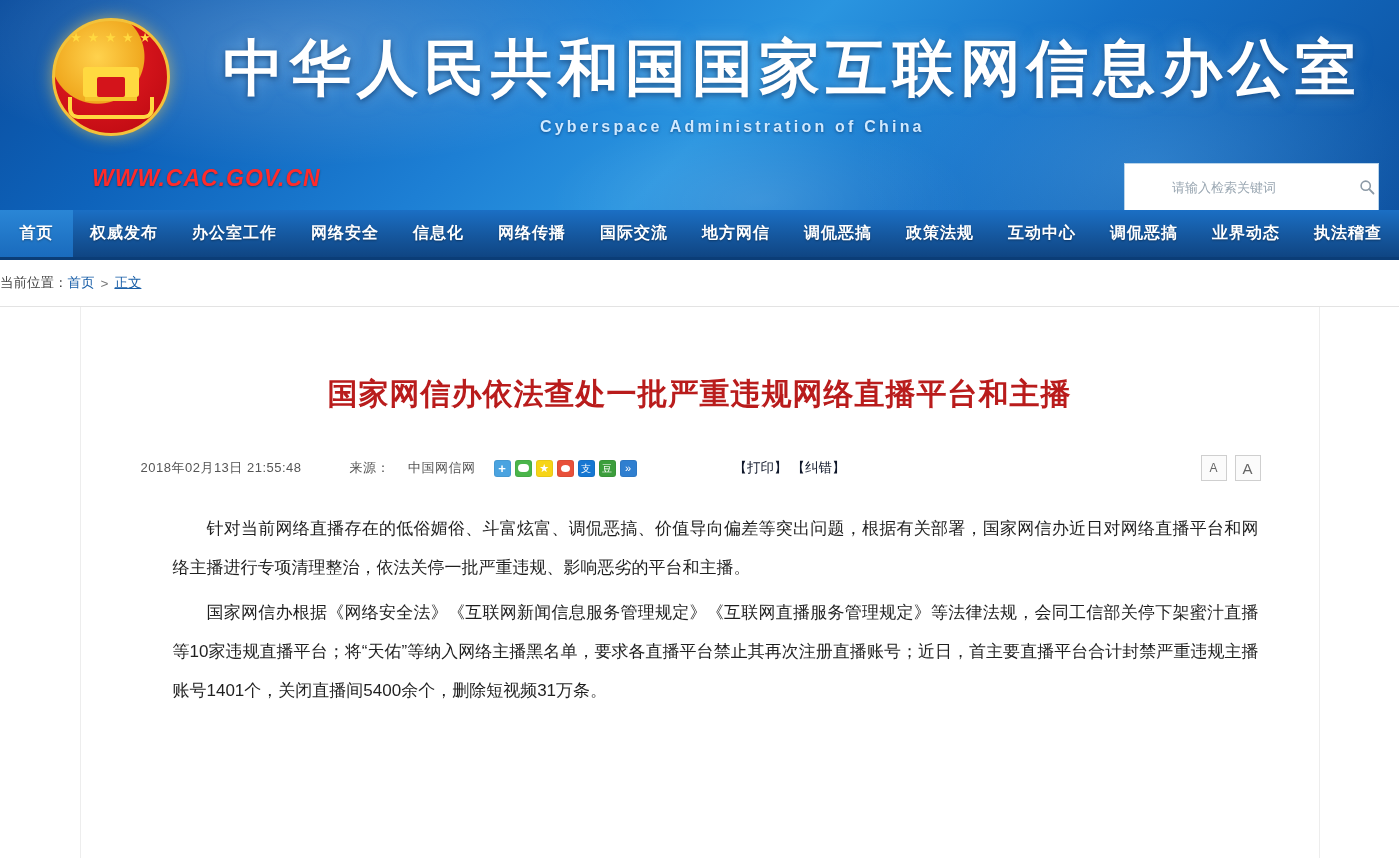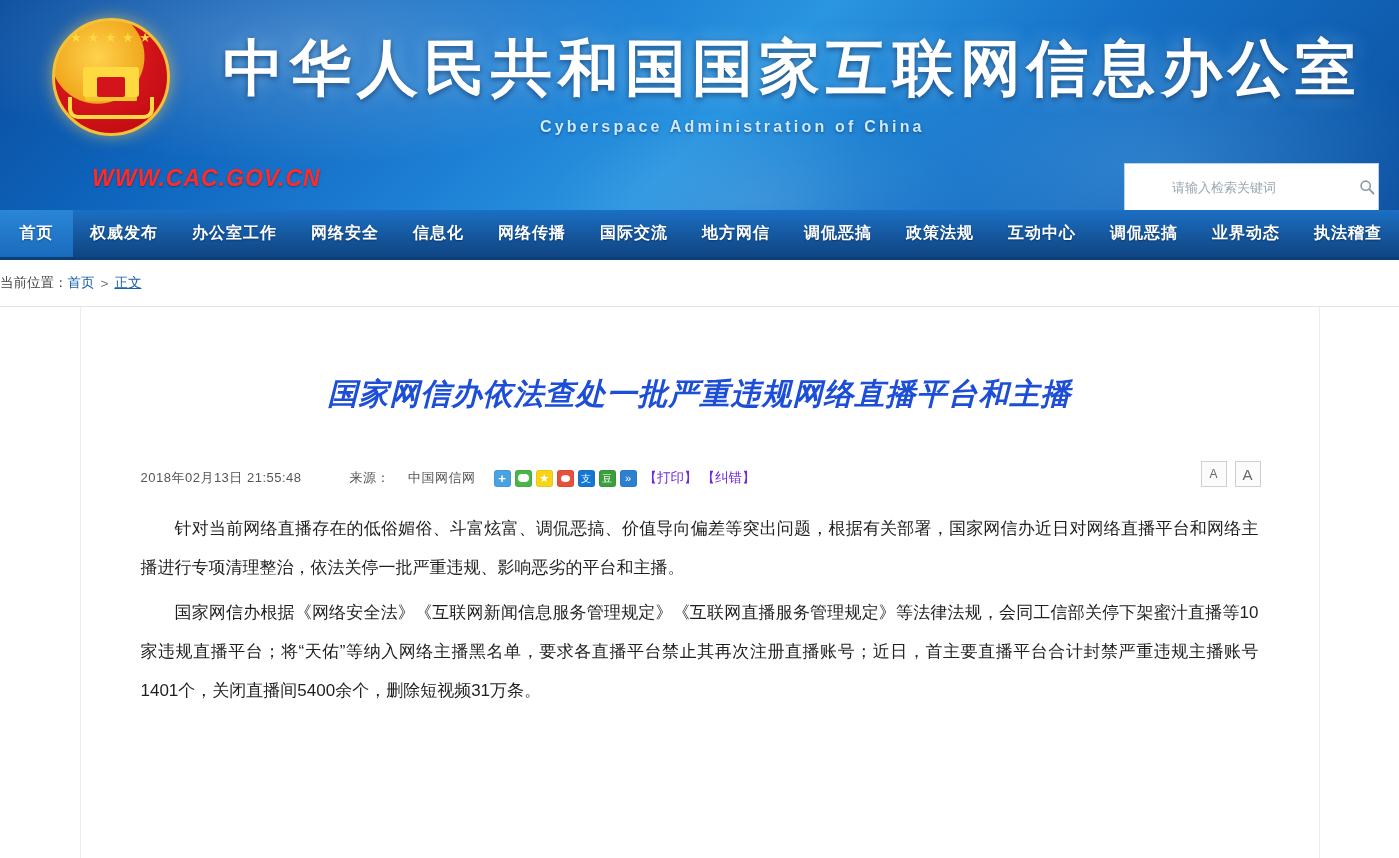--- a/index.html
+++ b/index.html
@@ -220,32 +220,31 @@
     padding-top: 36px;
     box-sizing: border-box;
     border-left: 1px solid #ededed;
     border-right: 1px solid #ededed;
     min-height: 560px;
   }
   .article-title {
     text-align: center;
     font-size: 30px;
     font-weight: bold;
-    color: #1d4ed8;
+    color: #b91c1c;
     letter-spacing: 1px;
     padding: 10px 40px 0 40px;
     line-height: 1.4;
-    font-style: italic;
   }
 
   .meta-bar {
     margin: 34px 60px 0 60px;
     height: 38px;
     display: flex;
-    align-items: flex-end;
+    align-items: center;
     font-size: 13px;
     color: #555;
     position: relative;
   }
   .meta-date { margin-right: 48px; letter-spacing: 0.5px; }
   .meta-source { margin-right: 18px; letter-spacing: 0.5px; }
   .share-icons { display: flex; align-items: center; gap: 4px; }
   .share-icons .ico {
     width: 17px;
     height: 17px;
@@ -290,22 +289,23 @@
   .ico.more { background: #2f7fd0; }
   .ico.more:after {
     content: "»";
     position: absolute; inset: 0; color: #fff; font-size: 11px; line-height: 17px; text-align: center;
   }
 
   .meta-actions {
     position: absolute;
     left: 50%;
     transform: translateX(-50%);
+    margin-left: 90px;
     font-size: 13.5px;
-    color: #6d28d9;
+    color: #0f172a;
   }
   .meta-actions span { cursor: pointer; }
 
   .font-size-ctrls {
     position: absolute;
     right: -2px;
     display: flex;
     gap: 8px;
   }
   .fs-btn {
@@ -317,21 +317,21 @@
     align-items: center;
     justify-content: center;
     font-size: 12px;
     color: #666;
     cursor: pointer;
     box-sizing: border-box;
   }
   .fs-btn.large { font-size: 15px; }
 
   .content {
-    margin: 22px 60px 0 60px;
+    margin: 22px 60px 0 92px;
     font-size: 17px;
     line-height: 2.3;
     color: #1f1f1f;
     text-align: justify;
   }
   .content p {
     margin: 0 0 6px 0;
     text-indent: 2em;
   }
 </style>

